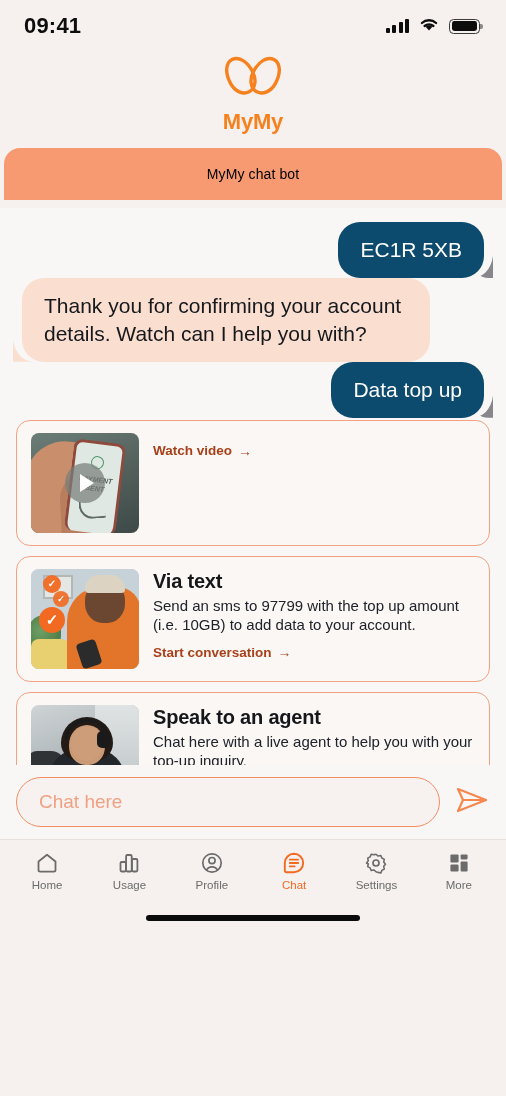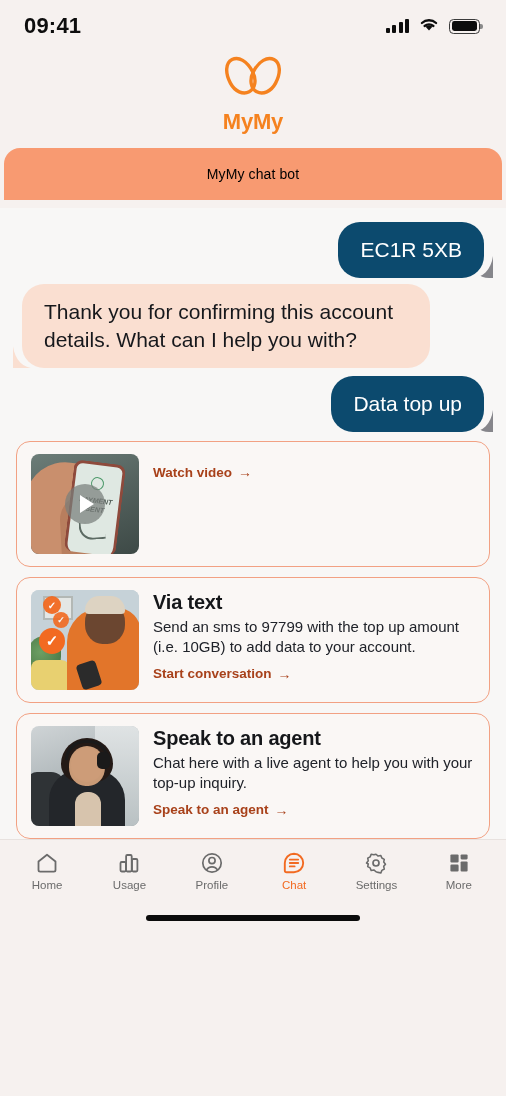--- a/index.html
+++ b/index.html
@@ -346,21 +346,21 @@
 
   <div class="conversation">
 
     <div class="row right">
       <div class="bubble user">EC1R 5XB</div>
     </div>
 
     <div class="gap-a"></div>
 
     <div class="row left">
-      <div class="bubble bot">Thank you for confirming this account details. What can I help you with?</div>
+      <div class="bubble bot">Thank you for confirming your account details. Watch can I help you with?</div>
     </div>
 
     <div class="gap-b"></div>
 
     <div class="row right">
       <div class="bubble user">Data top up</div>
     </div>
 
     <div class="gap-c"></div>
 
@@ -429,20 +429,33 @@
           <div class="card-link">
             <span>Speak to an agent</span>
             <span class="arw">→</span>
           </div>
         </div>
       </div>
 
     </div>
   </div>
 
+  <div class="composer">
+    <div class="chat-input">
+      <span>Chat here</span>
+    </div>
+    <div class="send-btn">
+      <span>
+        <svg width="34" height="30" viewBox="0 0 34 30">
+          <path d="M3 4 L31 15 L3 26 L8 15 Z" fill="none" stroke="#f5874f" stroke-width="2.2" stroke-linejoin="round"></path>
+          <path d="M8 15 L31 15" stroke="#f5874f" stroke-width="2.2" stroke-linecap="round"></path>
+        </svg>
+      </span>
+    </div>
+  </div>
 
   <div class="tabbar">
 
     <div class="tab">
       <span class="tab-icon">
         <svg width="24" height="24" viewBox="0 0 24 24" fill="none" stroke="#6b6b6b" stroke-width="1.8" stroke-linejoin="round">
           <path d="M3.5 10.5 L12 3.8 L20.5 10.5 V19 a1.6 1.6 0 0 1-1.6 1.6 H5.1 A1.6 1.6 0 0 1 3.5 19 Z"></path>
         </svg>
       </span>
       <span class="tab-label">Home</span>

